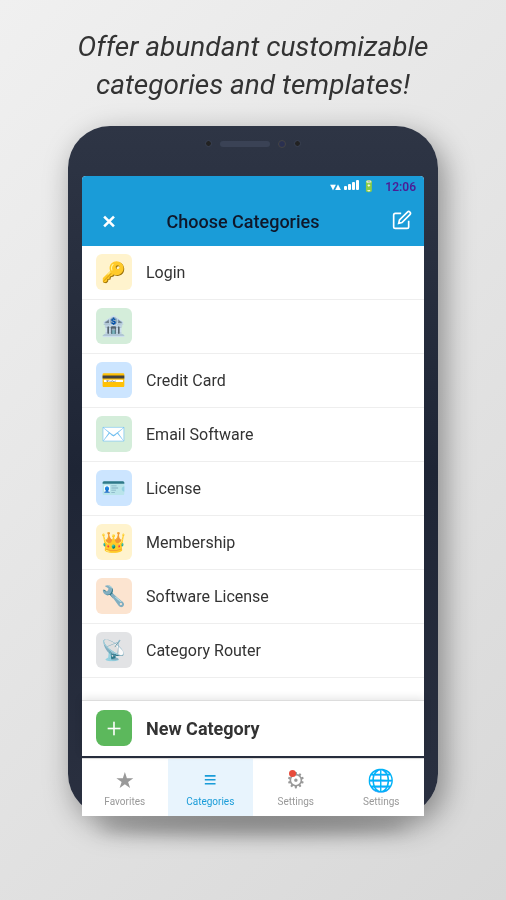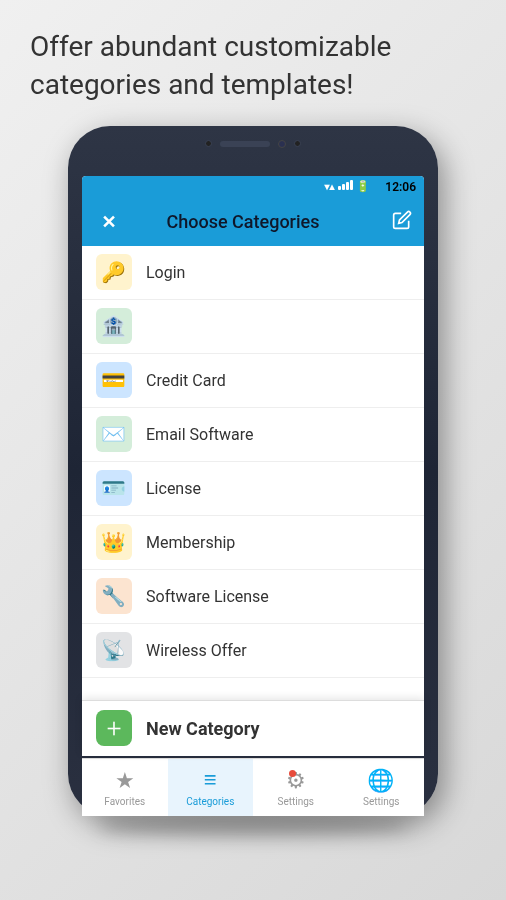--- a/index.html
+++ b/index.html
@@ -16,26 +16,27 @@
       width: 506px;
       height: 900px;
       background: linear-gradient(135deg, #f0f0f0 0%, #d8d8d8 100%);
       position: relative;
       display: flex;
       flex-direction: column;
       align-items: center;
     }
 
     .tagline {
-      text-align: left;
+      text-align: center;
       color: #333;
       font-size: 28px;
       font-weight: 400;
       padding: 28px 30px 18px;
       line-height: 1.35;
+      font-style: italic;
     }
 
     .phone-wrapper {
       position: relative;
       width: 370px;
       height: 700px;
       margin-top: 4px;
     }
 
     
@@ -294,21 +295,21 @@
             <span class="wifi-icon">▾▴</span>
             <span>
               <svg width="16" height="10" viewBox="0 0 16 10">
                 <rect x="0" y="6" width="3" height="4" fill="white" rx="1"></rect>
                 <rect x="4" y="4" width="3" height="6" fill="white" rx="1"></rect>
                 <rect x="8" y="2" width="3" height="8" fill="white" rx="1"></rect>
                 <rect x="12" y="0" width="3" height="10" fill="white" rx="1"></rect>
               </svg>
             </span>
             <span style="font-size:11px;color:white;">🔋</span>
-            <span style="color:#000000;font-size:12px;font-weight:600;margin-left:12px;">12:06</span>
+            <span style="color:#4c1d95;font-size:12px;font-weight:600;margin-left:6px;">12:06</span>
           </div>
         </div>
 
         <div class="header-bar">
           <span class="header-close">✕</span>
           <span class="header-title">Choose Categories</span>
           <span class="header-edit">
             <svg width="20" height="20" viewBox="0 0 24 24" fill="none" stroke="white" stroke-width="2">
               <path d="M11 4H4a2 2 0 0 0-2 2v14a2 2 0 0 0 2 2h14a2 2 0 0 0 2-2v-7"></path>
               <path d="M18.5 2.5a2.121 2.121 0 0 1 3 3L12 15l-4 1 1-4 9.5-9.5z"></path>
@@ -339,21 +340,21 @@
             <div class="category-item">
       <div class="cat-icon" style="background:#fff3cd">👑</div>
       <span class="cat-label">Membership</span>
     </div>
             <div class="category-item">
       <div class="cat-icon" style="background:#fce4d0">🔧</div>
       <span class="cat-label">Software License</span>
     </div>
             <div class="category-item">
       <div class="cat-icon" style="background:#e2e3e5">📡</div>
-      <span class="cat-label">Wireless Offer</span>
+      <span class="cat-label">Category Router</span>
     </div>
           </div>
       </div>
 
       <div class="new-category-bar">
         <div class="new-cat-plus">
           <span>+</span>
         </div>
         <span class="new-cat-label">New Category</span>
       </div>

